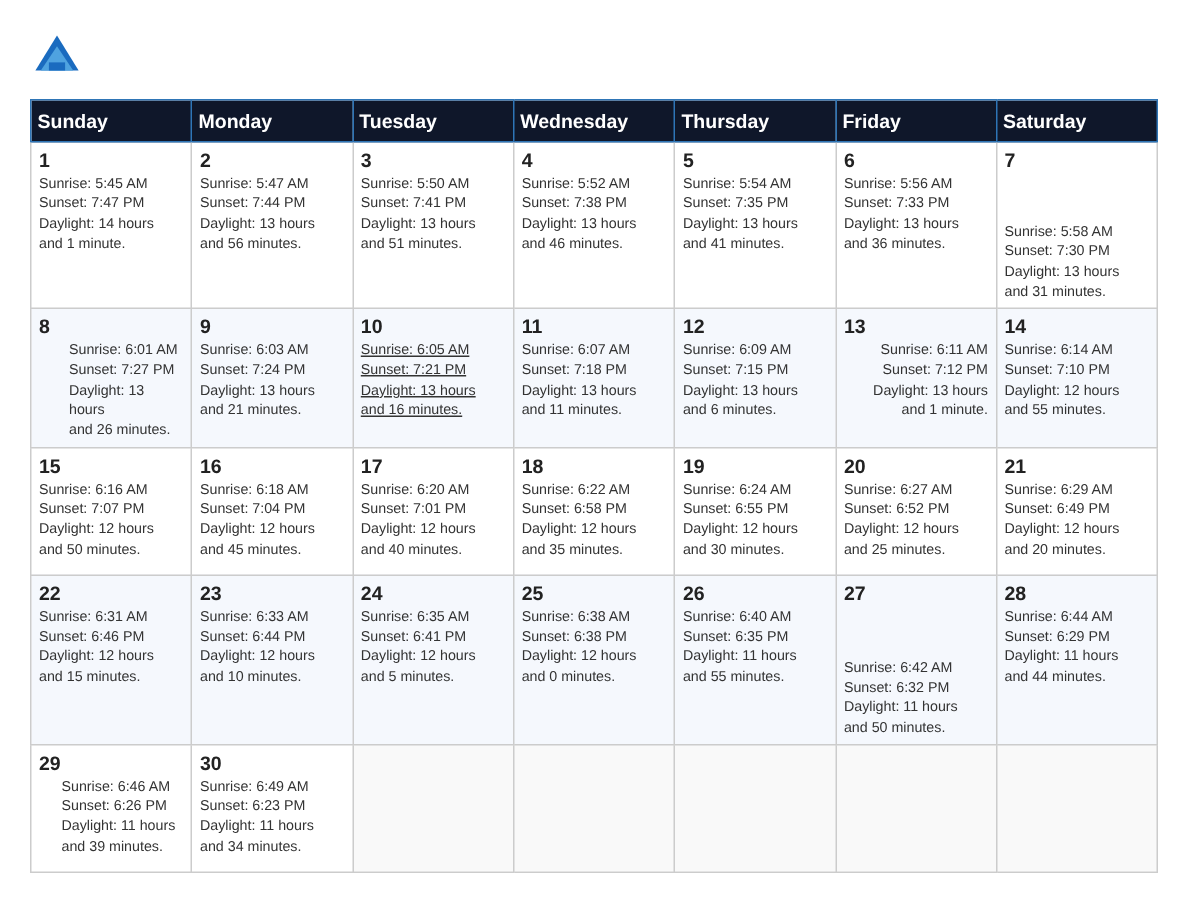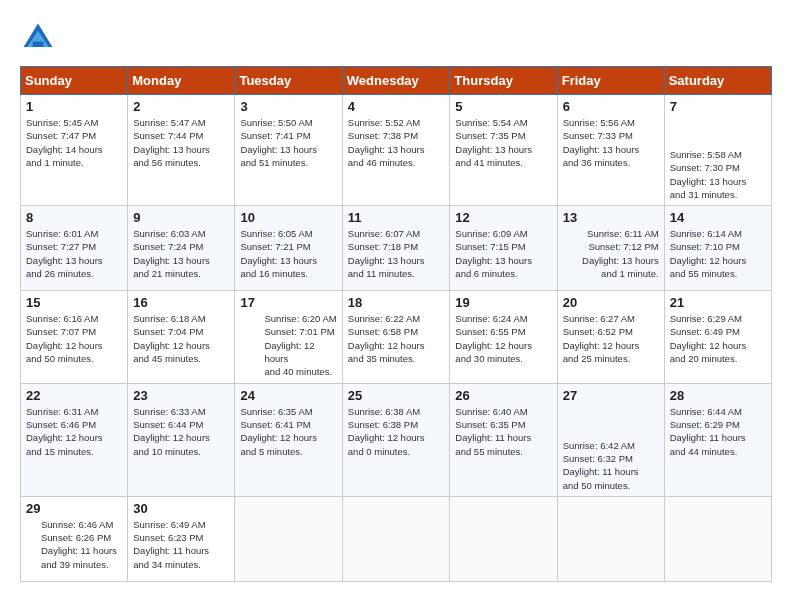--- a/index.html
+++ b/index.html
@@ -45,21 +45,21 @@
     .location {
       font-size: 16px;
       color: #555;
     }
     .calendar {
       width: 100%;
       border-collapse: collapse;
       font-size: 10px;
     }
     .calendar thead th {
-      background-color: #c2410c;
+      background-color: #0f172a;
       color: #fff;
       padding: 6px 4px;
       text-align: left;
       font-size: 13px;
       font-weight: bold;
       border: 1px solid #2e75b6;
     }
     .calendar tbody td {
       vertical-align: top;
       border: 1px solid #ccc;
@@ -171,35 +171,35 @@
           <span class="day-num">7</span>
           <div class="day-info" style="white-space: pre-line; margin-top: 34px;">Sunrise: 5:58 AM
 Sunset: 7:30 PM
 Daylight: 13 hours
 and 31 minutes.</div>
         </td>
       </tr>
       <tr class="week-row">
         <td>
           <span class="day-num">8</span>
-          <div class="day-info" style="white-space: pre-line;">Sunrise: 6:01 AM
+          <div class="day-info" style="white-space: pre-line; margin-left: 20px;">Sunrise: 6:01 AM
 Sunset: 7:27 PM
 Daylight: 13 hours
 and 26 minutes.</div>
         </td>
         <td>
           <span class="day-num">9</span>
           <div class="day-info" style="white-space: pre-line;">Sunrise: 6:03 AM
 Sunset: 7:24 PM
 Daylight: 13 hours
 and 21 minutes.</div>
         </td>
         <td>
           <span class="day-num">10</span>
-          <div class="day-info" style="white-space: pre-line;">Sunrise: 6:05 AM
+          <div class="day-info" style="white-space: pre-line; text-decoration: underline;">Sunrise: 6:05 AM
 Sunset: 7:21 PM
 Daylight: 13 hours
 and 16 minutes.</div>
         </td>
         <td>
           <span class="day-num">11</span>
           <div class="day-info" style="white-space: pre-line;">Sunrise: 6:07 AM
 Sunset: 7:18 PM
 Daylight: 13 hours
 and 11 minutes.</div>
@@ -236,21 +236,21 @@
         </td>
         <td>
           <span class="day-num">16</span>
           <div class="day-info" style="white-space: pre-line;">Sunrise: 6:18 AM
 Sunset: 7:04 PM
 Daylight: 12 hours
 and 45 minutes.</div>
         </td>
         <td>
           <span class="day-num">17</span>
-          <div class="day-info" style="white-space: pre-line; margin-left: 24px;">Sunrise: 6:20 AM
+          <div class="day-info" style="white-space: pre-line;">Sunrise: 6:20 AM
 Sunset: 7:01 PM
 Daylight: 12 hours
 and 40 minutes.</div>
         </td>
         <td>
           <span class="day-num">18</span>
           <div class="day-info" style="white-space: pre-line;">Sunrise: 6:22 AM
 Sunset: 6:58 PM
 Daylight: 12 hours
 and 35 minutes.</div>

